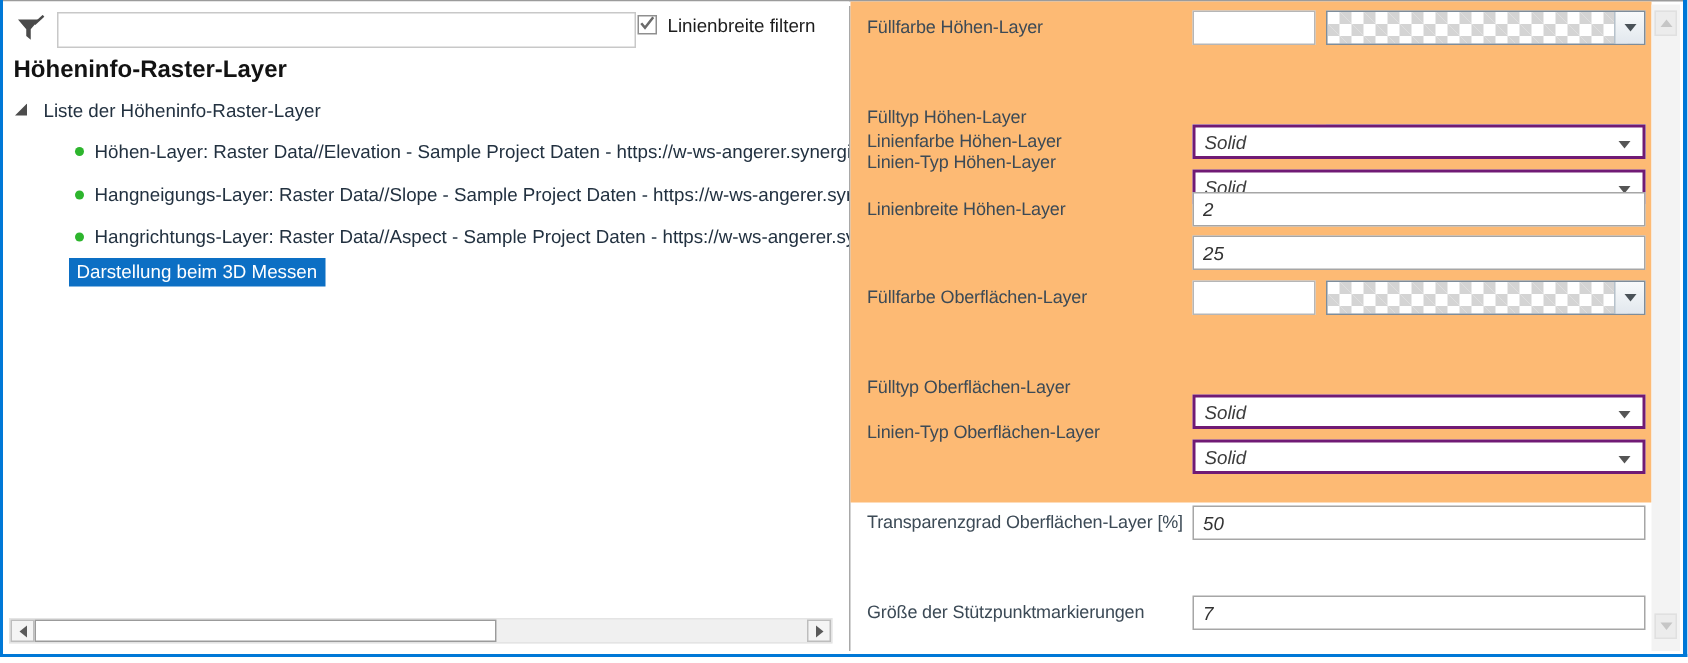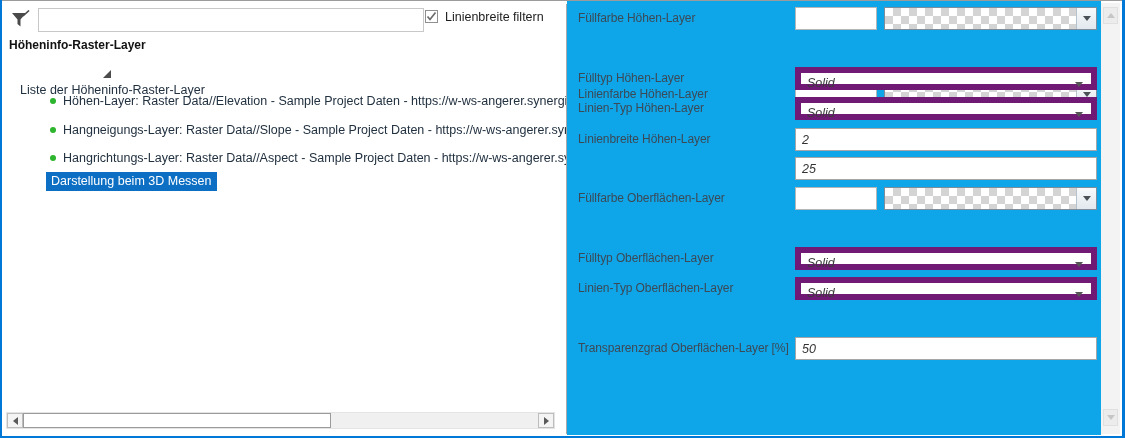--- a/index.html
+++ b/index.html
@@ -19,23 +19,23 @@
   .left-panel { position:absolute; left:2px; top:1px; width:564px; height:434px; overflow:hidden; background:#fff; }
 
   .filter-icon { position:absolute; left:8px; top:9px; }
   .search-input { position:absolute; left:36px; top:7px; width:386px; height:24px;
                   border:1px solid #c8c8c8; background:#fff; padding:0 6px;
                   font:12.5px "Liberation Sans",sans-serif; color:#222; outline:none; }
   .checkbox { position:absolute; left:423px; top:9px; width:13px; height:13px;
               border:1px solid #8f8f8f; background:#fff; display:flex; align-items:center; justify-content:center; }
   .checkbox-label { position:absolute; left:443px; top:9px; font-size:12.5px; color:#1c1c1c; white-space:nowrap; }
 
-  .page-title { position:absolute; left:7px; top:37px; font-size:12px; font-weight:700; color:#121212; white-space:nowrap; }
-
-  .tree-root { position:absolute; left:8px; top:64px; display:flex; align-items:center;flex-direction:column; }
+  .page-title { position:absolute; left:7px; top:37px; font-size:16px; font-weight:700; color:#121212; white-space:nowrap; }
+
+  .tree-root { position:absolute; left:8px; top:64px; display:flex; align-items:center; }
   .tree-root-label { margin-left:10px; font-size:12.5px; color:#223140; white-space:nowrap; }
 
   .tree-item { position:absolute; left:48px; height:16px; display:flex; align-items:center; white-space:nowrap; }
   .tree-bullet { width:6px; height:6px; border-radius:50%; margin-right:7px; flex:0 0 6px; }
   .tree-item-label { font-size:12.5px; color:#223140; }
 
   .tree-selected { position:absolute; left:44px; top:171px; height:19px; line-height:19px;
                    padding:0 5px; background:#0c6fc4; color:#fff; font-size:12.5px; white-space:nowrap; }
 
   
@@ -44,32 +44,32 @@
   .hs-btn { position:absolute; top:0; width:16px; height:15px; background:#f4f4f4;
             border:1px solid #bdbdbd; display:flex; align-items:center; justify-content:center; }
   .hs-btn.left  { left:0; }
   .hs-btn.right { right:0; }
   .hs-thumb { position:absolute; left:16px; top:0; width:308px; height:15px;
               background:#fff; border:1px solid #9b9b9b; }
   .tri-l { width:0; height:0; border-top:4px solid transparent; border-bottom:4px solid transparent; border-right:5px solid #5a5a5a; }
   .tri-r { width:0; height:0; border-top:4px solid transparent; border-bottom:4px solid transparent; border-left:5px solid #5a5a5a; }
 
   
-  .right-panel { position:absolute; left:567px; top:1px; width:534px; height:434px; background:#0ea5e9; }
+  .right-panel { position:absolute; left:567px; top:1px; width:534px; height:334px; background:#fdba74; }
   .prow { position:absolute; left:0; width:534px; height:24px; }
   .plabel { position:absolute; left:11px; top:4px; font-size:12px; letter-spacing:-0.1px;
             color:#3c4a56; white-space:nowrap; }
   .ctrl-input { position:absolute; left:228px; top:0; width:302px; height:23px;
                 border:1px solid #a6a6a6; background:#fff; padding:0 6px;
                 font:italic 12.5px "Liberation Sans",sans-serif; color:#333; outline:none; }
   .ctrl-mini  { position:absolute; left:228px; top:0; width:82px; height:23px;
                 border:1px solid #b6b6b6; background:#fff; padding:0 4px;
                 font:italic 12.5px "Liberation Sans",sans-serif; color:#333; outline:none; }
-  .ctrl-dd { position:absolute; left:228px; top:0; width:302px; height:23px;
-             border:6px solid #701a75; background:#fff; }
+  .ctrl-dd { position:absolute; left:228px; top:16px; width:302px; height:23px;
+             border:2px solid #701a75; background:#fff; }
   .dd-text { position:absolute; left:6px; top:3px; font-size:12.5px; font-style:italic; color:#3c3c3c; }
   .dd-arrow { position:absolute; right:8px; top:9px; width:0; height:0;
               border-left:4px solid transparent; border-right:4px solid transparent; border-top:5px solid #555; }
   .ctrl-combo { position:absolute; left:317px; top:0; width:213px; height:23px;
                 border:1px solid #7e8d9b; background-color:#fff;
                 background-image:
                   linear-gradient(45deg,#d4d4d4 25%,transparent 25%,transparent 75%,#d4d4d4 75%),
                   linear-gradient(45deg,#d4d4d4 25%,transparent 25%,transparent 75%,#d4d4d4 75%);
                 background-size:16px 16px; background-position:0 0,8px 8px; }
   .combo-arrow-box { position:absolute; right:0; top:0; bottom:0; width:20px;
@@ -229,20 +229,24 @@
       </div>
     </div>
 
 
     <div class="prow" style="top:336px;">
       <span class="plabel">Transparenzgrad Oberflächen-Layer [%]</span>
       <input class="ctrl-input" type="text" value="50" style="">
     </div>
 
 
+    <div class="prow" style="top:396px;">
+      <span class="plabel">Größe der Stützpunktmarkierungen</span>
+      <input class="ctrl-input" type="text" value="7" style="">
+    </div>
   </div>
 
   <div class="vscroll">
     <div class="vs-btn up">
       <span class="tri-u"></span>
     </div>
     <div class="vs-btn down">
       <span class="tri-d"></span>
     </div>
   </div>

